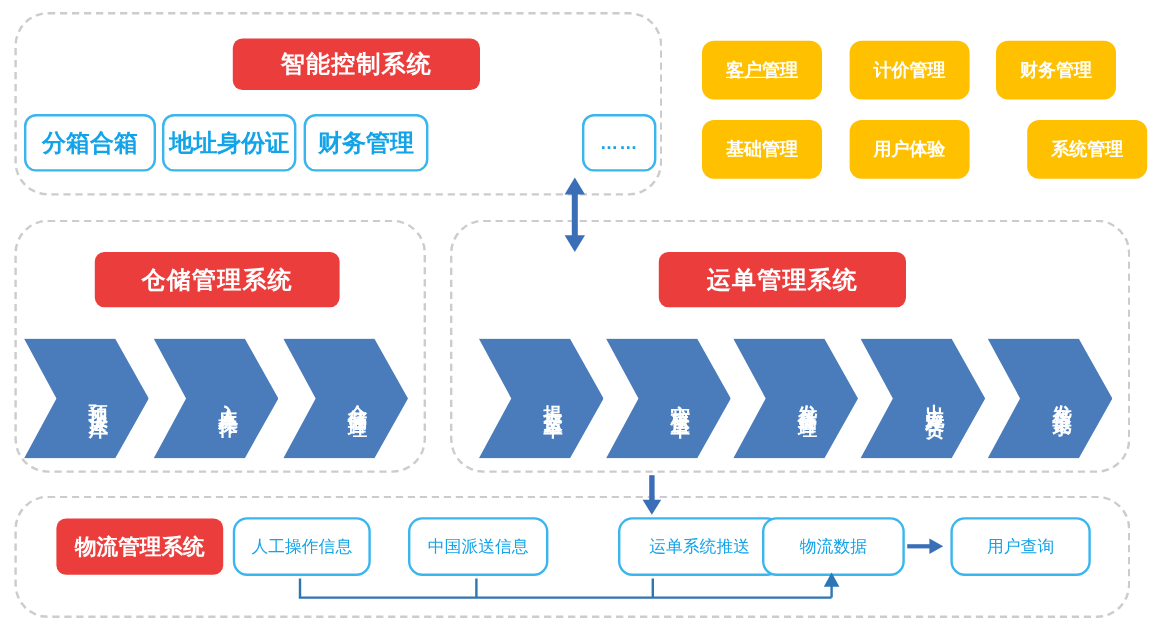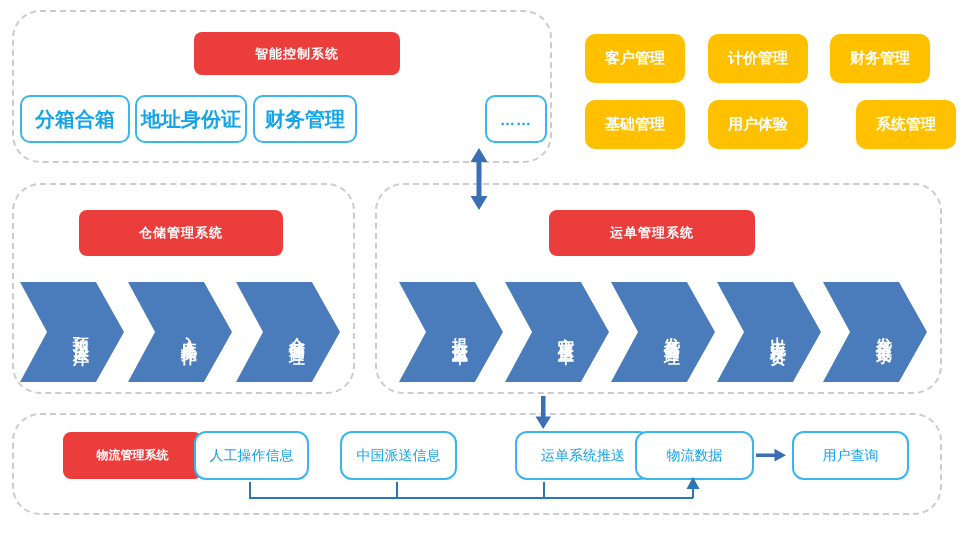--- a/index.html
+++ b/index.html
@@ -8,26 +8,26 @@
 
   
   .panel{position:absolute;border:2px dashed #cccccc;border-radius:28px;background:#ffffff;box-sizing:border-box;}
   #panel-smart{left:12px;top:10px;width:540px;height:153px;}
   #panel-warehouse{left:12px;top:183px;width:343px;height:211px;}
   #panel-waybill{left:375px;top:183px;width:567px;height:211px;}
   #panel-logistics{left:12px;top:413px;width:930px;height:102px;}
 
   
   .red-title{position:absolute;background:#EC3D3D;border-radius:8px;color:#ffffff;
-    font-weight:bold;font-size:13px;display:flex;align-items:center;justify-content:center;
+    font-weight:bold;font-size:20px;display:flex;align-items:center;justify-content:center;
     letter-spacing:1px;}
   #title-smart{left:180px;top:20px;width:206px;height:43px;}
   #title-warehouse{left:65px;top:25px;width:204px;height:46px;}
   #title-waybill{left:172px;top:25px;width:206px;height:46px;}
-  #title-logistics{left:33px;top:17px;width:139px;height:47px;font-size:12px;letter-spacing:0;margin-left:16px;}
+  #title-logistics{left:33px;top:17px;width:139px;height:47px;font-size:18px;letter-spacing:0;}
 
   
   .cyan-box{position:absolute;border:2px solid #3AB5EE;border-radius:10px;background:#ffffff;
     color:#12A3E8;display:flex;align-items:center;justify-content:center;box-sizing:border-box;}
   .cyan-box.bold{font-weight:bold;font-size:20px;}
   .cyan-box.plain{font-weight:normal;font-size:14px;border-radius:12px;}
   .cyan-box.dots{font-weight:bold;font-size:15px;letter-spacing:1px;}
 
   
   .orange-btn{position:absolute;width:100px;height:49px;background:#FFC000;border-radius:10px;
@@ -48,21 +48,21 @@
 <div class="stage">
 
   <div class="panel" id="panel-smart">
     <div class="red-title" id="title-smart">智能控制系统</div>
     <div class="cyan-box bold" style="left:6px;top:83px;width:110px;height:48px;">分箱合箱</div>
     <div class="cyan-box bold" style="left:121px;top:83px;width:112px;height:48px;">地址身份证</div>
     <div class="cyan-box bold" style="left:239px;top:83px;width:104px;height:48px;">财务管理</div>
     <div class="cyan-box dots" style="left:471px;top:83px;width:62px;height:48px;">……</div>
   </div>
 
-  <div class="orange-btn" style="left:585px;top:34px;">客户管理</div>
+  <div class="orange-btn" style="left:585px;top:34px;text-decoration:underline;">客户管理</div>
   <div class="orange-btn" style="left:708px;top:34px;">计价管理</div>
   <div class="orange-btn" style="left:830px;top:34px;">财务管理</div>
   <div class="orange-btn" style="left:585px;top:100px;">基础管理</div>
   <div class="orange-btn" style="left:708px;top:100px;">用户体验</div>
   <div class="orange-btn" style="left:856px;top:100px;">系统管理</div>
 
   <div class="panel" id="panel-warehouse">
     <div class="red-title" id="title-warehouse">仓储管理系统</div>
     <div class="chevron" style="left:6px;top:97px;height:100px;">
       <span>预报入库</span>

